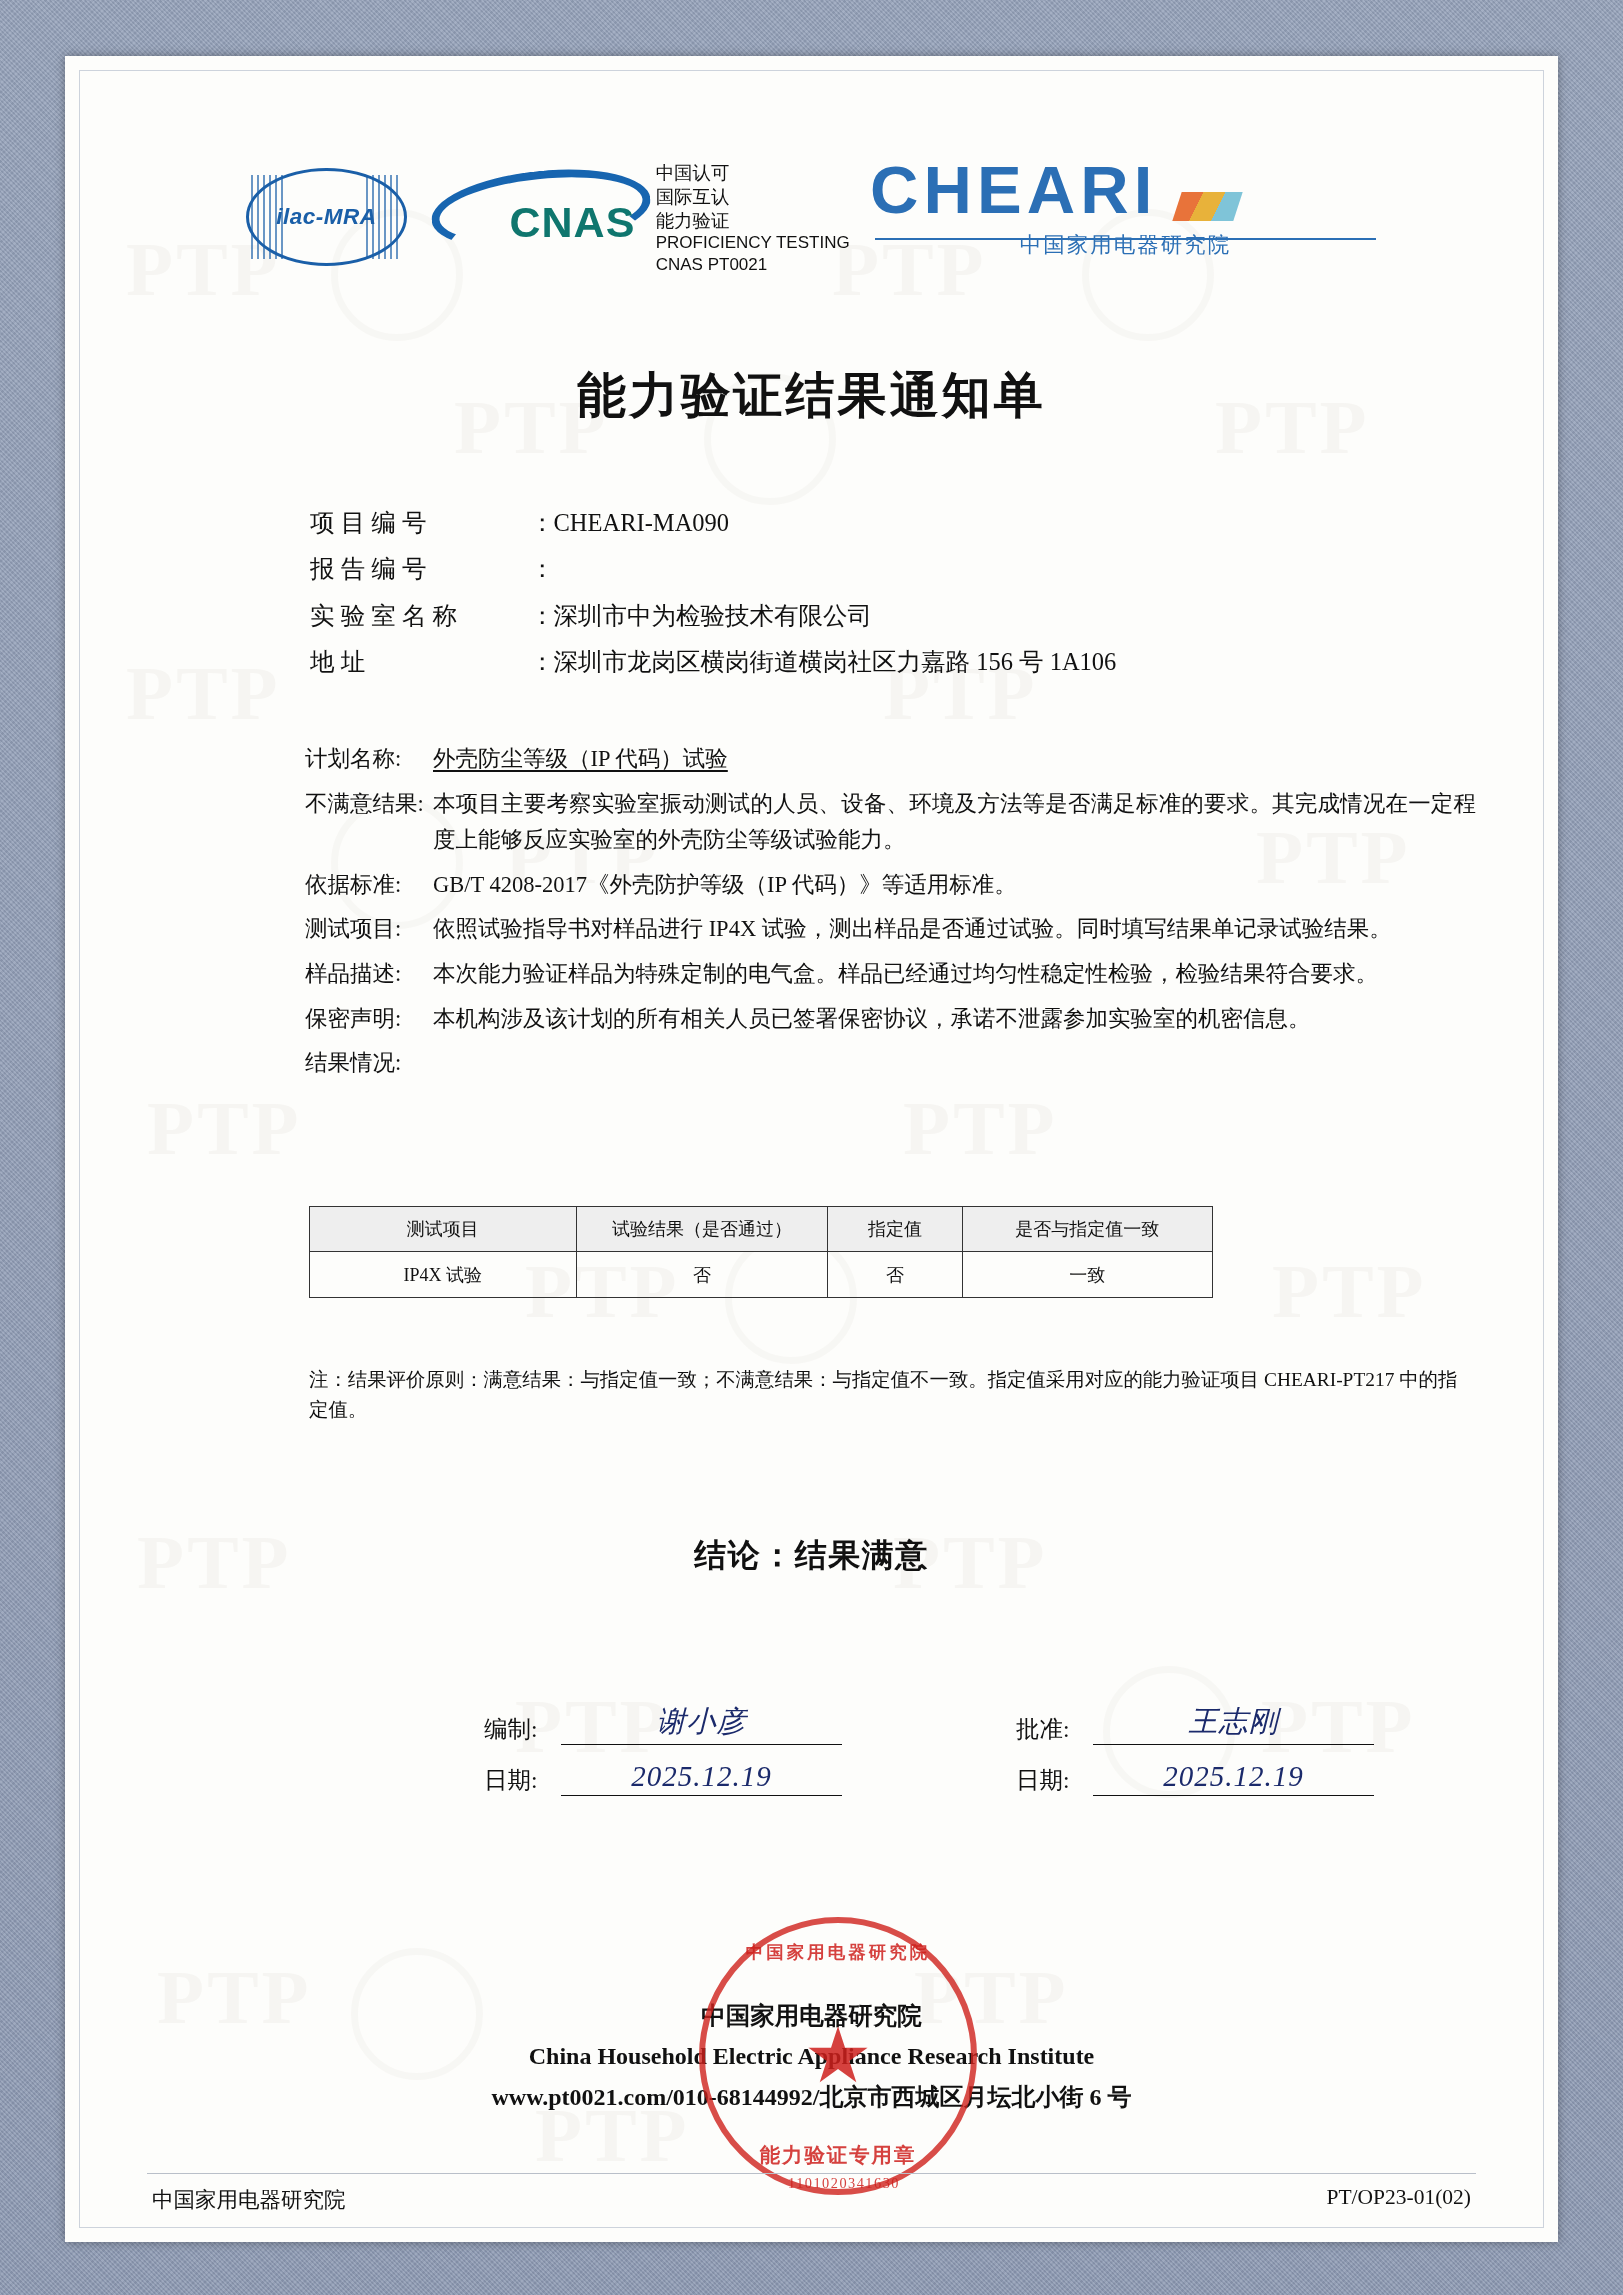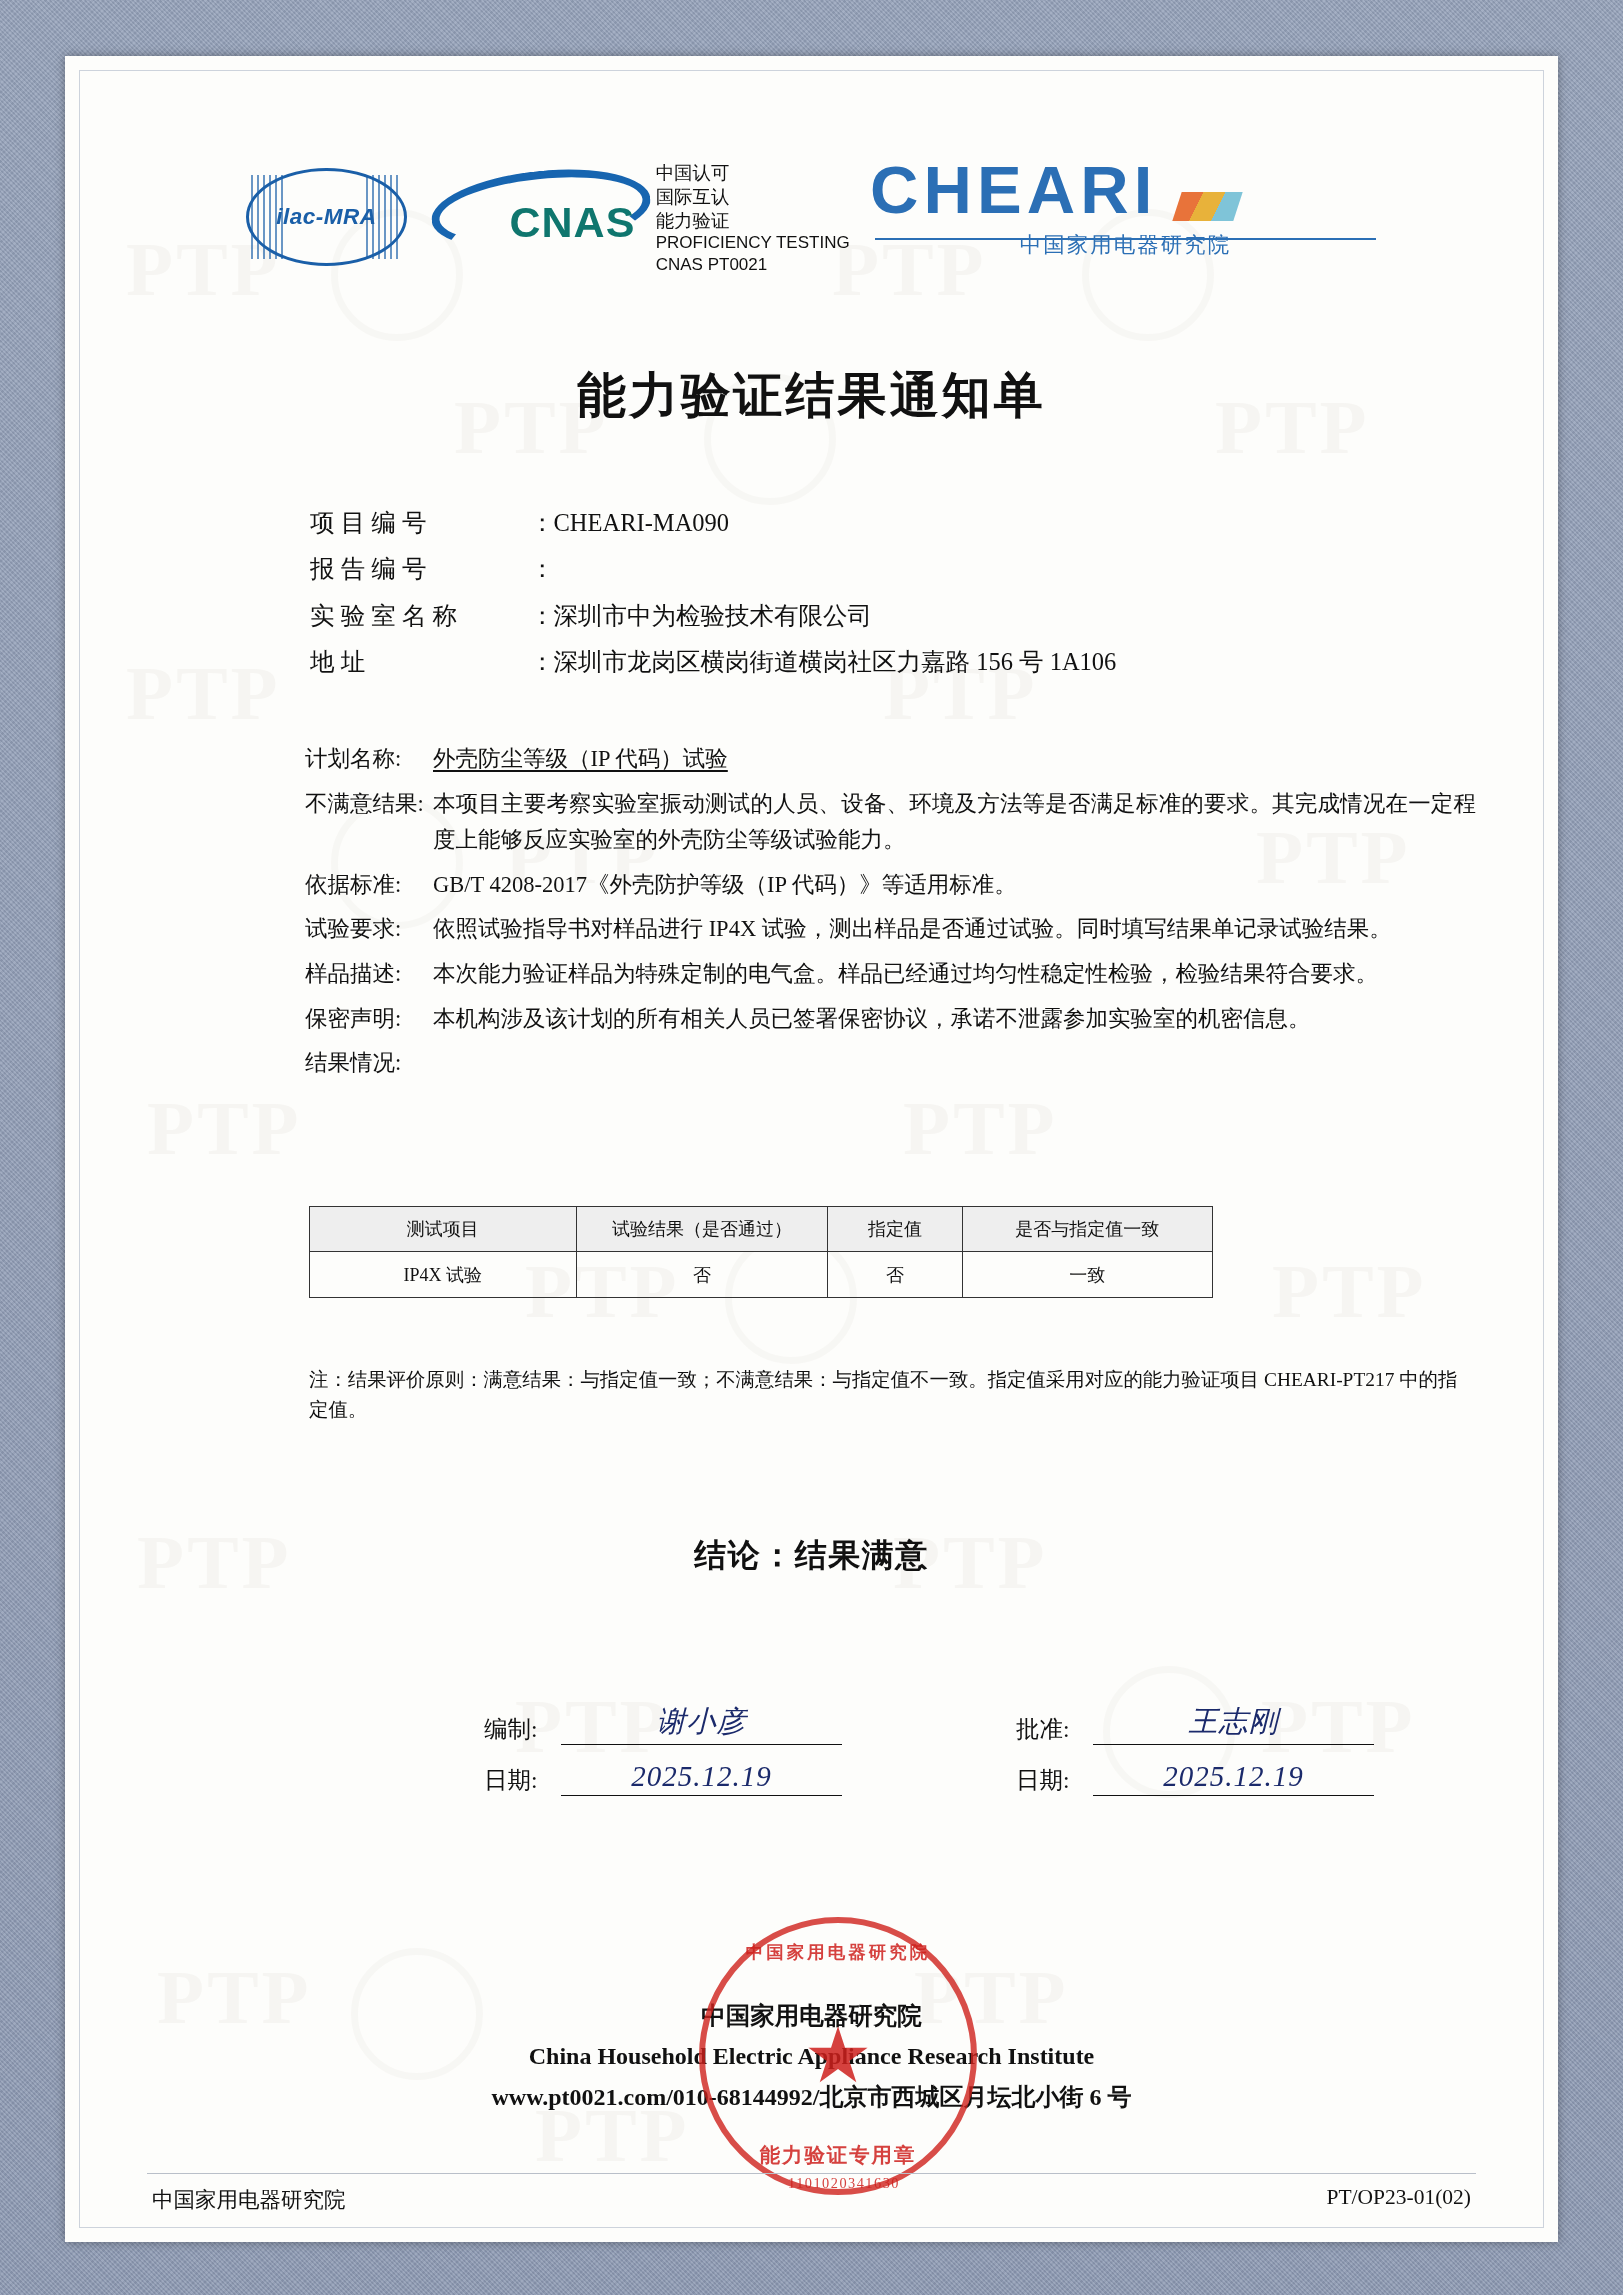--- a/index.html
+++ b/index.html
@@ -519,21 +519,21 @@
       </div>
       <div class="para-row">
         <span class="para-label">不满意结果:</span>
         <span class="para-text">本项目主要考察实验室振动测试的人员、设备、环境及方法等是否满足标准的要求。其完成情况在一定程度上能够反应实验室的外壳防尘等级试验能力。</span>
       </div>
       <div class="para-row">
         <span class="para-label">依据标准:</span>
         <span class="para-text">GB/T 4208-2017《外壳防护等级（IP 代码）》等适用标准。</span>
       </div>
       <div class="para-row">
-        <span class="para-label">试验要求:</span>
+        <span class="para-label">测试项目:</span>
         <span class="para-text">依照试验指导书对样品进行 IP4X 试验，测出样品是否通过试验。同时填写结果单记录试验结果。</span>
       </div>
       <div class="para-row">
         <span class="para-label">样品描述:</span>
         <span class="para-text">本次能力验证样品为特殊定制的电气盒。样品已经通过均匀性稳定性检验，检验结果符合要求。</span>
       </div>
       <div class="para-row">
         <span class="para-label">保密声明:</span>
         <span class="para-text">本机构涉及该计划的所有相关人员已签署保密协议，承诺不泄露参加实验室的机密信息。</span>
       </div>

